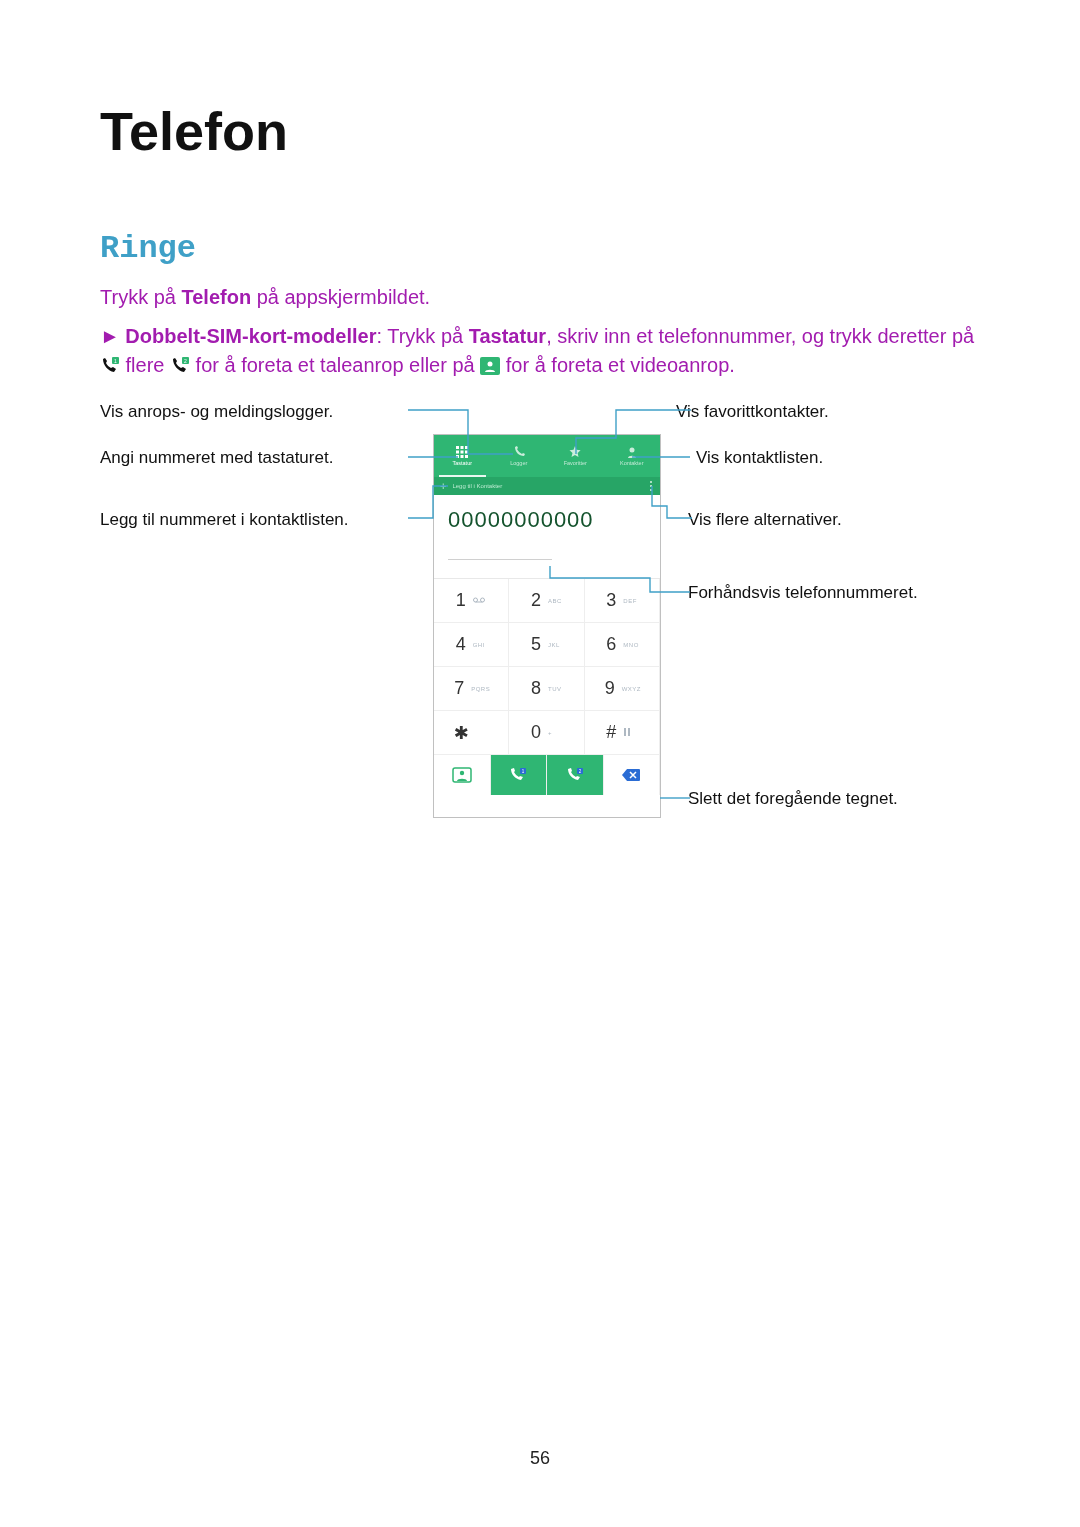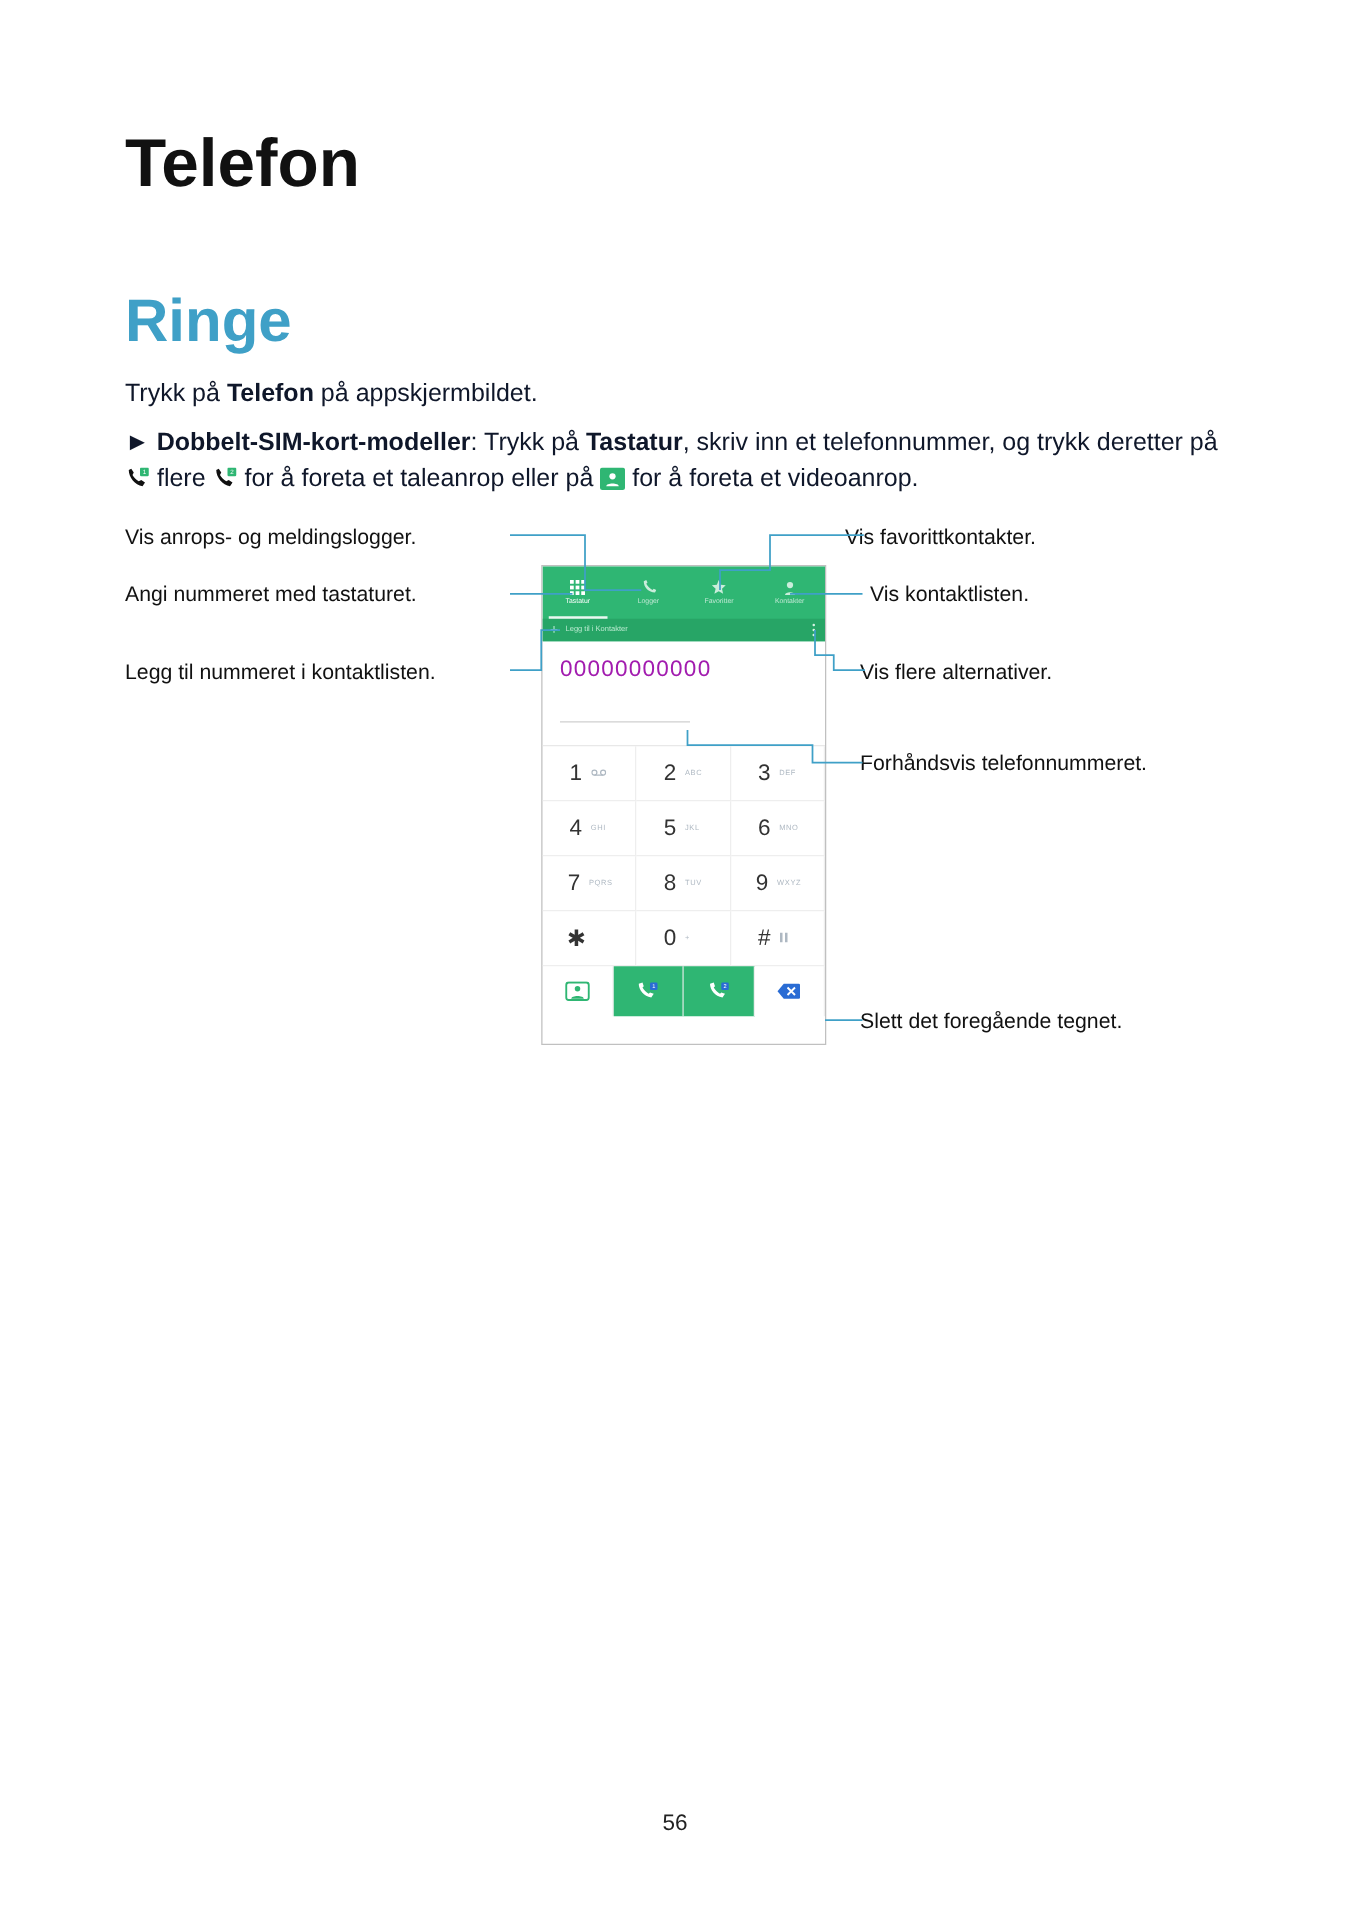--- a/index.html
+++ b/index.html
@@ -11,29 +11,30 @@
     position: relative;
     padding: 100px 90px 0 100px;
   }
   .page-title {
     font-size: 54px;
     font-weight: bold;
     color: #111;
     margin-bottom: 68px;
   }
   .section-title {
-    font-size: 48px;
+    font-size: 32px;
     color: #3fa0c7;
     font-weight: bold;
     margin-bottom: 16px;
+    font-family: Liberation Mono, monospace;
   }
   .para {
     font-size: 20px;
     line-height: 1.45;
-    color: #0f172a;
+    color: #a21caf;
     margin-bottom: 10px;
   }
   .para b { font-weight: bold; }
   .inline-icon {
     display: inline-block;
     width: 20px;
     height: 18px;
     vertical-align: -3px;
   }
   .diagram {
@@ -109,23 +110,23 @@
     flex-direction: column;
     gap: 1.8px;
     padding-right: 2px;
   }
   .more-dots span {
     width: 2px; height: 2px; background: #d8f3e4; border-radius: 50%;
   }
   .number-display {
     height: 58px;
     padding: 12px 14px 0 14px;
-    font-size: 18px;
+    font-size: 22px;
     letter-spacing: 1px;
-    color: #a21caf;
+    color: #14532d;
     font-family: "Segoe UI", Arial, sans-serif;
   }
   .num-divider {
     height: 1px;
     width: 46%;
     margin-left: 14px;
     background: #d0d0d0;
     margin-top: 6px;
   }
   .keypad {

